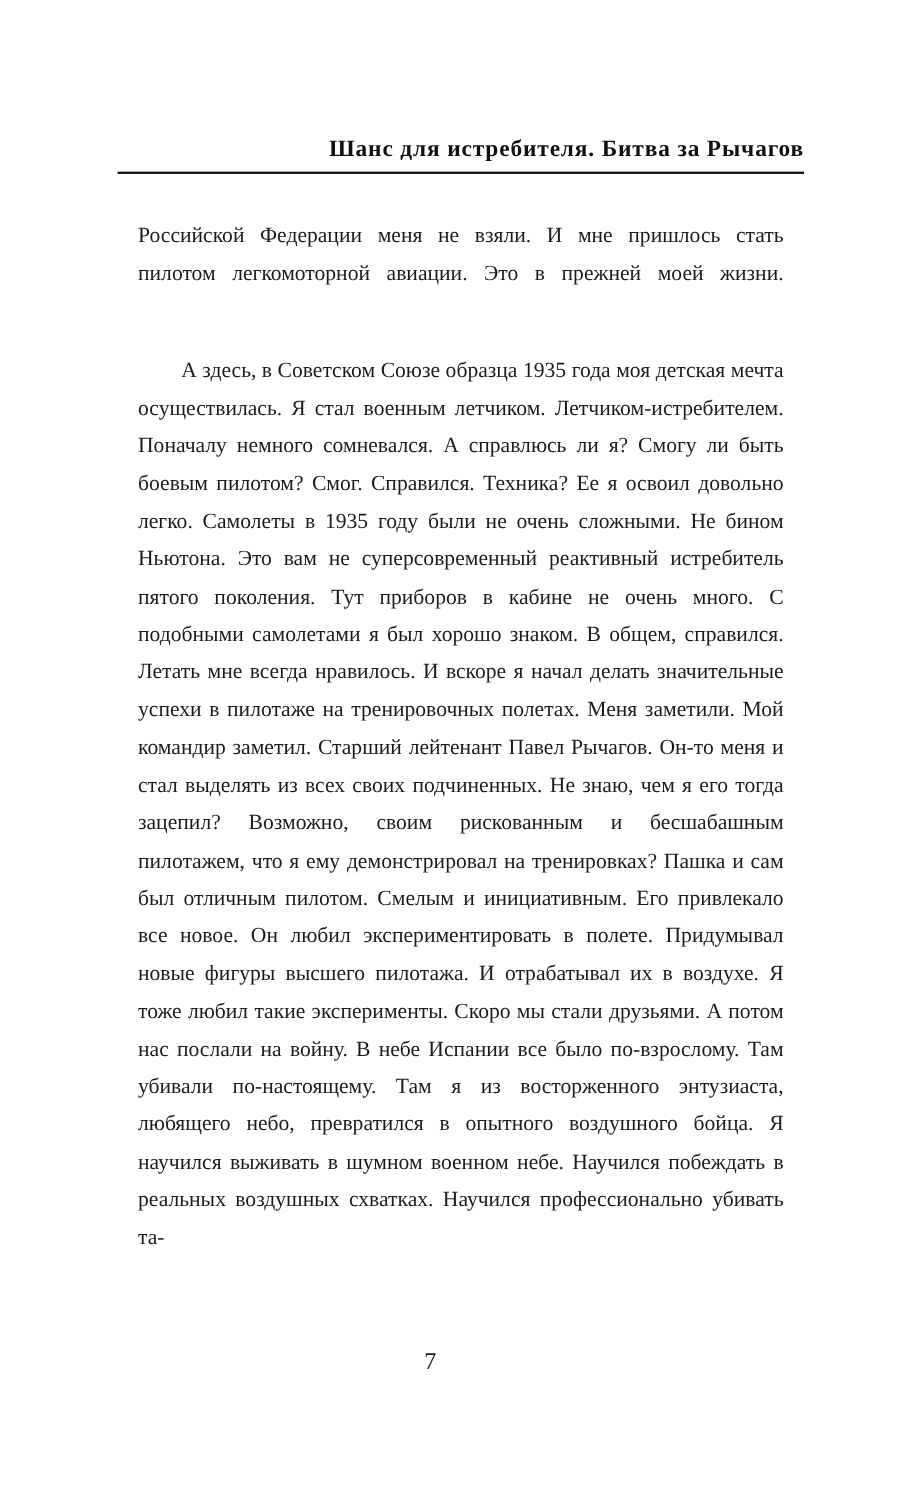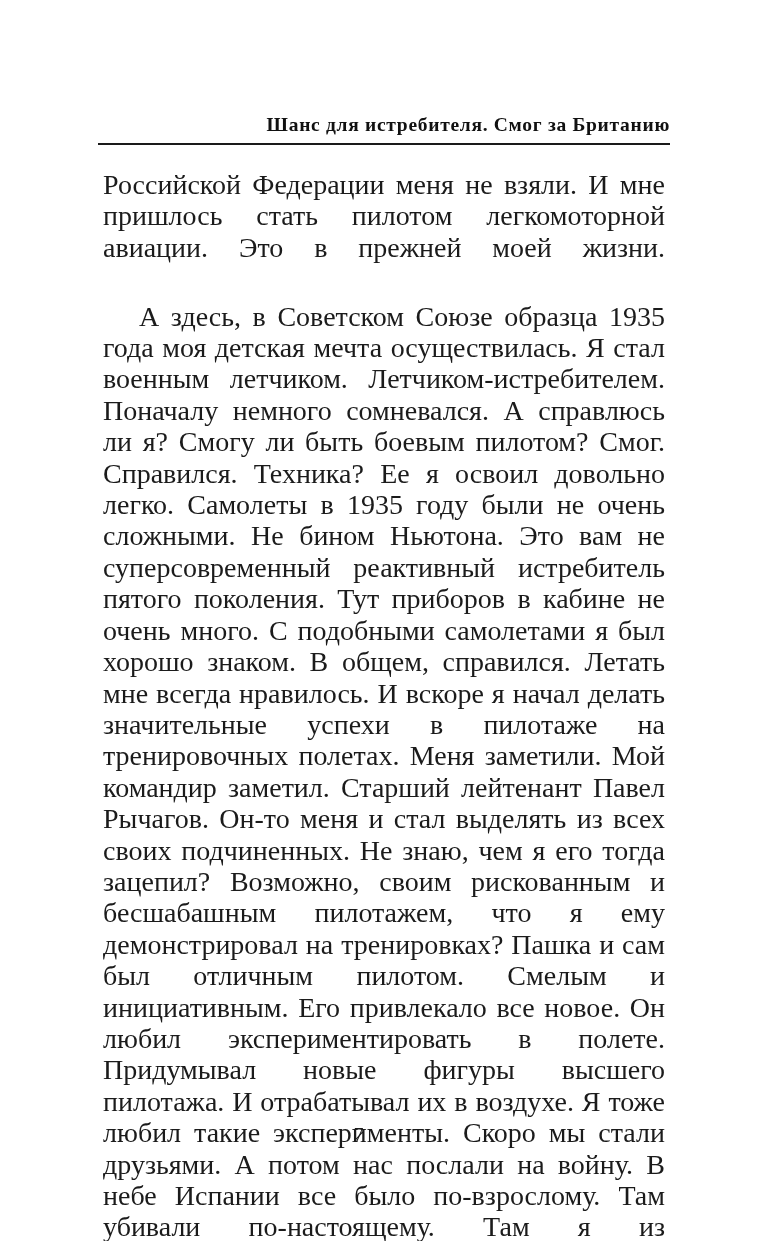--- a/index.html
+++ b/index.html
@@ -50,24 +50,24 @@
 
   
   .text-block {
     position: absolute;
     left: 97px;
     top: 163px;
     width: 574px;
   }
 
   .para {
-    margin: 6px;
+    margin: 18px;
     text-align: justify;
     text-justify: inter-word;
-    font-size: 28px;
+    font-size: 18px;
     line-height: 31.4px;
     color: #1b1b1b;
     hyphens: manual;
     -webkit-hyphens: manual;
   }
 
   .para.continued {
     text-indent: 0;
   }
 
@@ -93,21 +93,21 @@
     line-height: 26px;
     color: #1b1b1b;
   }
 </style>
 </head>
 <body>
 
 <div class="page">
 
   <header class="running-head">
-    <span class="running-head-title">Шанс для истребителя. Смог за Британию</span>
+    <span class="running-head-title">Шанс для истребителя. Битва за Рычагов</span>
     <span class="running-head-rule"></span>
   </header>
 
   <main class="text-block">
     <p class="para continued">Российской Федерации меня не взяли. И мне пришлось стать пилотом легкомоторной авиации. Это в прежней моей жизни.</p>
     <p class="para indented">А здесь, в Советском Союзе образца 1935 года моя детская мечта осуществилась. Я стал военным летчиком. Летчиком-истребителем. Поначалу немного сомневался. А справлюсь ли я? Смогу ли быть боевым пилотом? Смог. Справился. Техника? Ее я освоил довольно легко. Самолеты в 1935 году были не очень сложными. Не бином Ньютона. Это вам не суперсовременный реактивный истребитель пятого поколения. Тут приборов в кабине не очень много. С подобными самолетами я был хорошо знаком. В общем, справился. Летать мне всегда нравилось. И вскоре я начал делать значительные успехи в пилотаже на тренировочных полетах. Меня заметили. Мой командир заметил. Старший лейтенант Павел Рычагов. Он-то меня и стал выделять из всех своих подчиненных. Не знаю, чем я его тогда зацепил? Возможно, своим рискованным и бесшабашным пилотажем, что я ему демонстрировал на тренировках? Пашка и сам был отличным пилотом. Смелым и инициативным. Его привлекало все новое. Он любил экспериментировать в полете. Придумывал новые фигуры высшего пилотажа. И отрабатывал их в воздухе. Я тоже любил такие эксперименты. Скоро мы стали друзьями. А потом нас послали на войну. В небе Испании все было по-взрослому. Там убивали по-настоящему. Там я из восторженного энтузиаста, любящего небо, превратился в опытного воздушного бойца. Я научился выживать в шумном военном небе. Научился побеждать в реальных воздушных схватках. Научился профессионально убивать та-</p>
   </main>
 
   <footer class="folio">
     <span>7</span>

